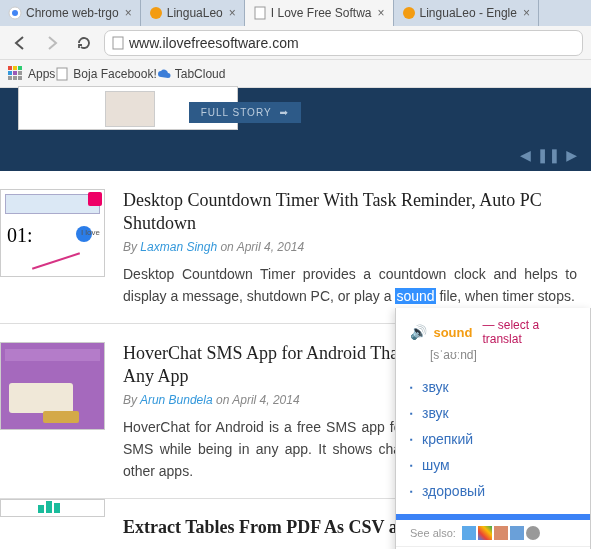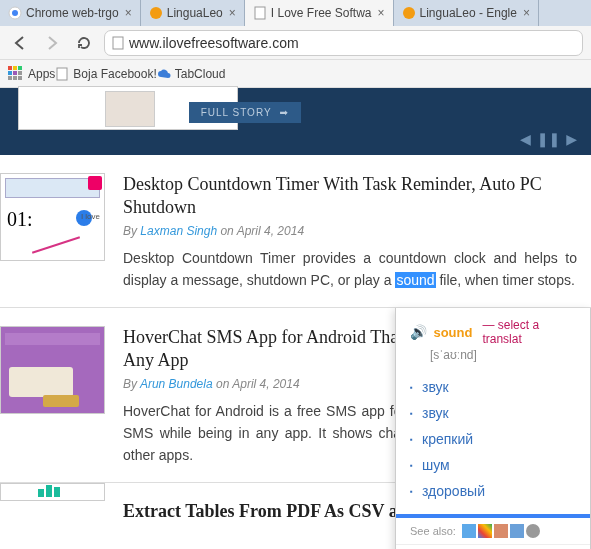--- a/index.html
+++ b/index.html
@@ -15,21 +15,21 @@
     .nav-btn { width: 24px; height: 24px; display: flex; align-items: center; justify-content: center; color: #666; cursor: pointer; }
     .url-bar { flex: 1; height: 26px; border: 1px solid #ccc; border-radius: 7px; display: flex; align-items: center; padding: 0 6px; gap: 4px; background: #fff; }
     .url-text { flex: 1; color: #333; font-size: 14px; }
     
     .bookmark-bar { display: flex; align-items: center; height: 28px; padding: 4px 8px; background: #f5f5f5; border-bottom: 1px solid #ddd; font-size: 12px; }
     .bookmark-item { display: flex; align-items: center; gap: 4px; color: #444; cursor: pointer; }
     .apps-icon { width: 16px; height: 16px; display: grid; grid-template-columns: repeat(3, 4px); grid-template-rows: repeat(3, 4px); gap: 1px; }
     .apps-icon span { background: #999; }
     .apps-icon span:nth-child(1){background:#e74c3c}.apps-icon span:nth-child(2){background:#f1c40f}.apps-icon span:nth-child(3){background:#2ecc71}.apps-icon span:nth-child(4){background:#3498db}.apps-icon span:nth-child(5){background:#9b59b6}
     
-    .hero { background: #1b3a5c; height: 67px; position: relative; padding: 6px 18px; }
+    .hero { background: #1b3a5c; height: 83px; position: relative; padding: 6px 18px; }
     .hero-thumb { position: absolute; left: 18px; top: -2px; width: 220px; height: 44px; background: #fff; border: 1px solid #ccc; }
     .hero-thumb-inner { position: absolute; left: 86px; top: 4px; width: 50px; height: 36px; background: #e8e0d8; border: 1px solid #ccc; }
     .full-story { position: absolute; right: 290px; top: 14px; background: #2d5a88; color: #bcd; font-size: 10px; padding: 5px 12px; letter-spacing: 1px; display: flex; align-items: center; gap: 8px; cursor: pointer; }
     .hero-controls { position: absolute; right: 14px; bottom: 8px; display: flex; gap: 6px; color: #6a8db0; }
     .hero-controls span { cursor: pointer; font-size: 14px; }
     
     .content { padding: 0 0 0 0; background: #fff; }
     .article { display: flex; gap: 18px; padding: 18px 14px 16px 0; border-bottom: 1px solid #ddd; }
     .article-thumb { width: 105px; height: 88px; border: 1px solid #ccc; flex-shrink: 0; position: relative; background: #f8f8f8; }
     .article-body { flex: 1; }
@@ -56,21 +56,21 @@
     .popup { position: absolute; right: 0; top: 308px; width: 196px; background: #fff; border: 1px solid #ccc; border-top: none; box-shadow: -2px 2px 8px rgba(0,0,0,0.15); font-size: 13px; }
     .popup-head { padding: 10px 14px 8px; }
     .popup-word { display: flex; align-items: center; gap: 6px; }
     .sound-icon { color: #f39c12; font-size: 14px; }
     .word { color: #f39c12; font-weight: bold; }
     .hint { color: #be185d; font-size: 12px; margin-left: 4px; }
     .phonetic { color: #888; font-size: 12px; margin-left: 20px; margin-top: 2px; }
     .trans-list { list-style: none; padding: 4px 0 10px; }
     .trans-list li { padding: 5px 14px 5px 26px; color: #3670bd; position: relative; cursor: pointer; font-size: 14px; }
     .trans-list li::before { content: "▪"; position: absolute; left: 14px; color: #3670bd; font-size: 8px; top: 9px; }
-    .see-also { padding: 6px 14px; border-top: 4px solid #3b82f6; color: #999; font-size: 11px; display: flex; align-items: center; gap: 6px; }
+    .see-also { padding: 6px 14px; border-top: 6px solid #3b82f6; color: #999; font-size: 11px; display: flex; align-items: center; gap: 6px; }
     .sa-icons { display: flex; gap: 2px; }
     .sa-icons span { width: 14px; height: 14px; }
     .own-trans { padding: 8px 14px; color: #bbb; font-size: 12px; border-top: 1px solid #eee; }
     
     .last-title { font-family: Georgia, serif; font-size: 18px; font-weight: bold; color: #222; padding: 18px 14px 8px 0; }
     .last-row { display:flex; gap:18px; align-items:flex-start; }
     .last-thumb{ width:105px; height:18px; border:1px solid #ccc; flex-shrink:0; background:#fff; display:flex; align-items:center; justify-content:center; }
   </style>
 </head>
 <body>

